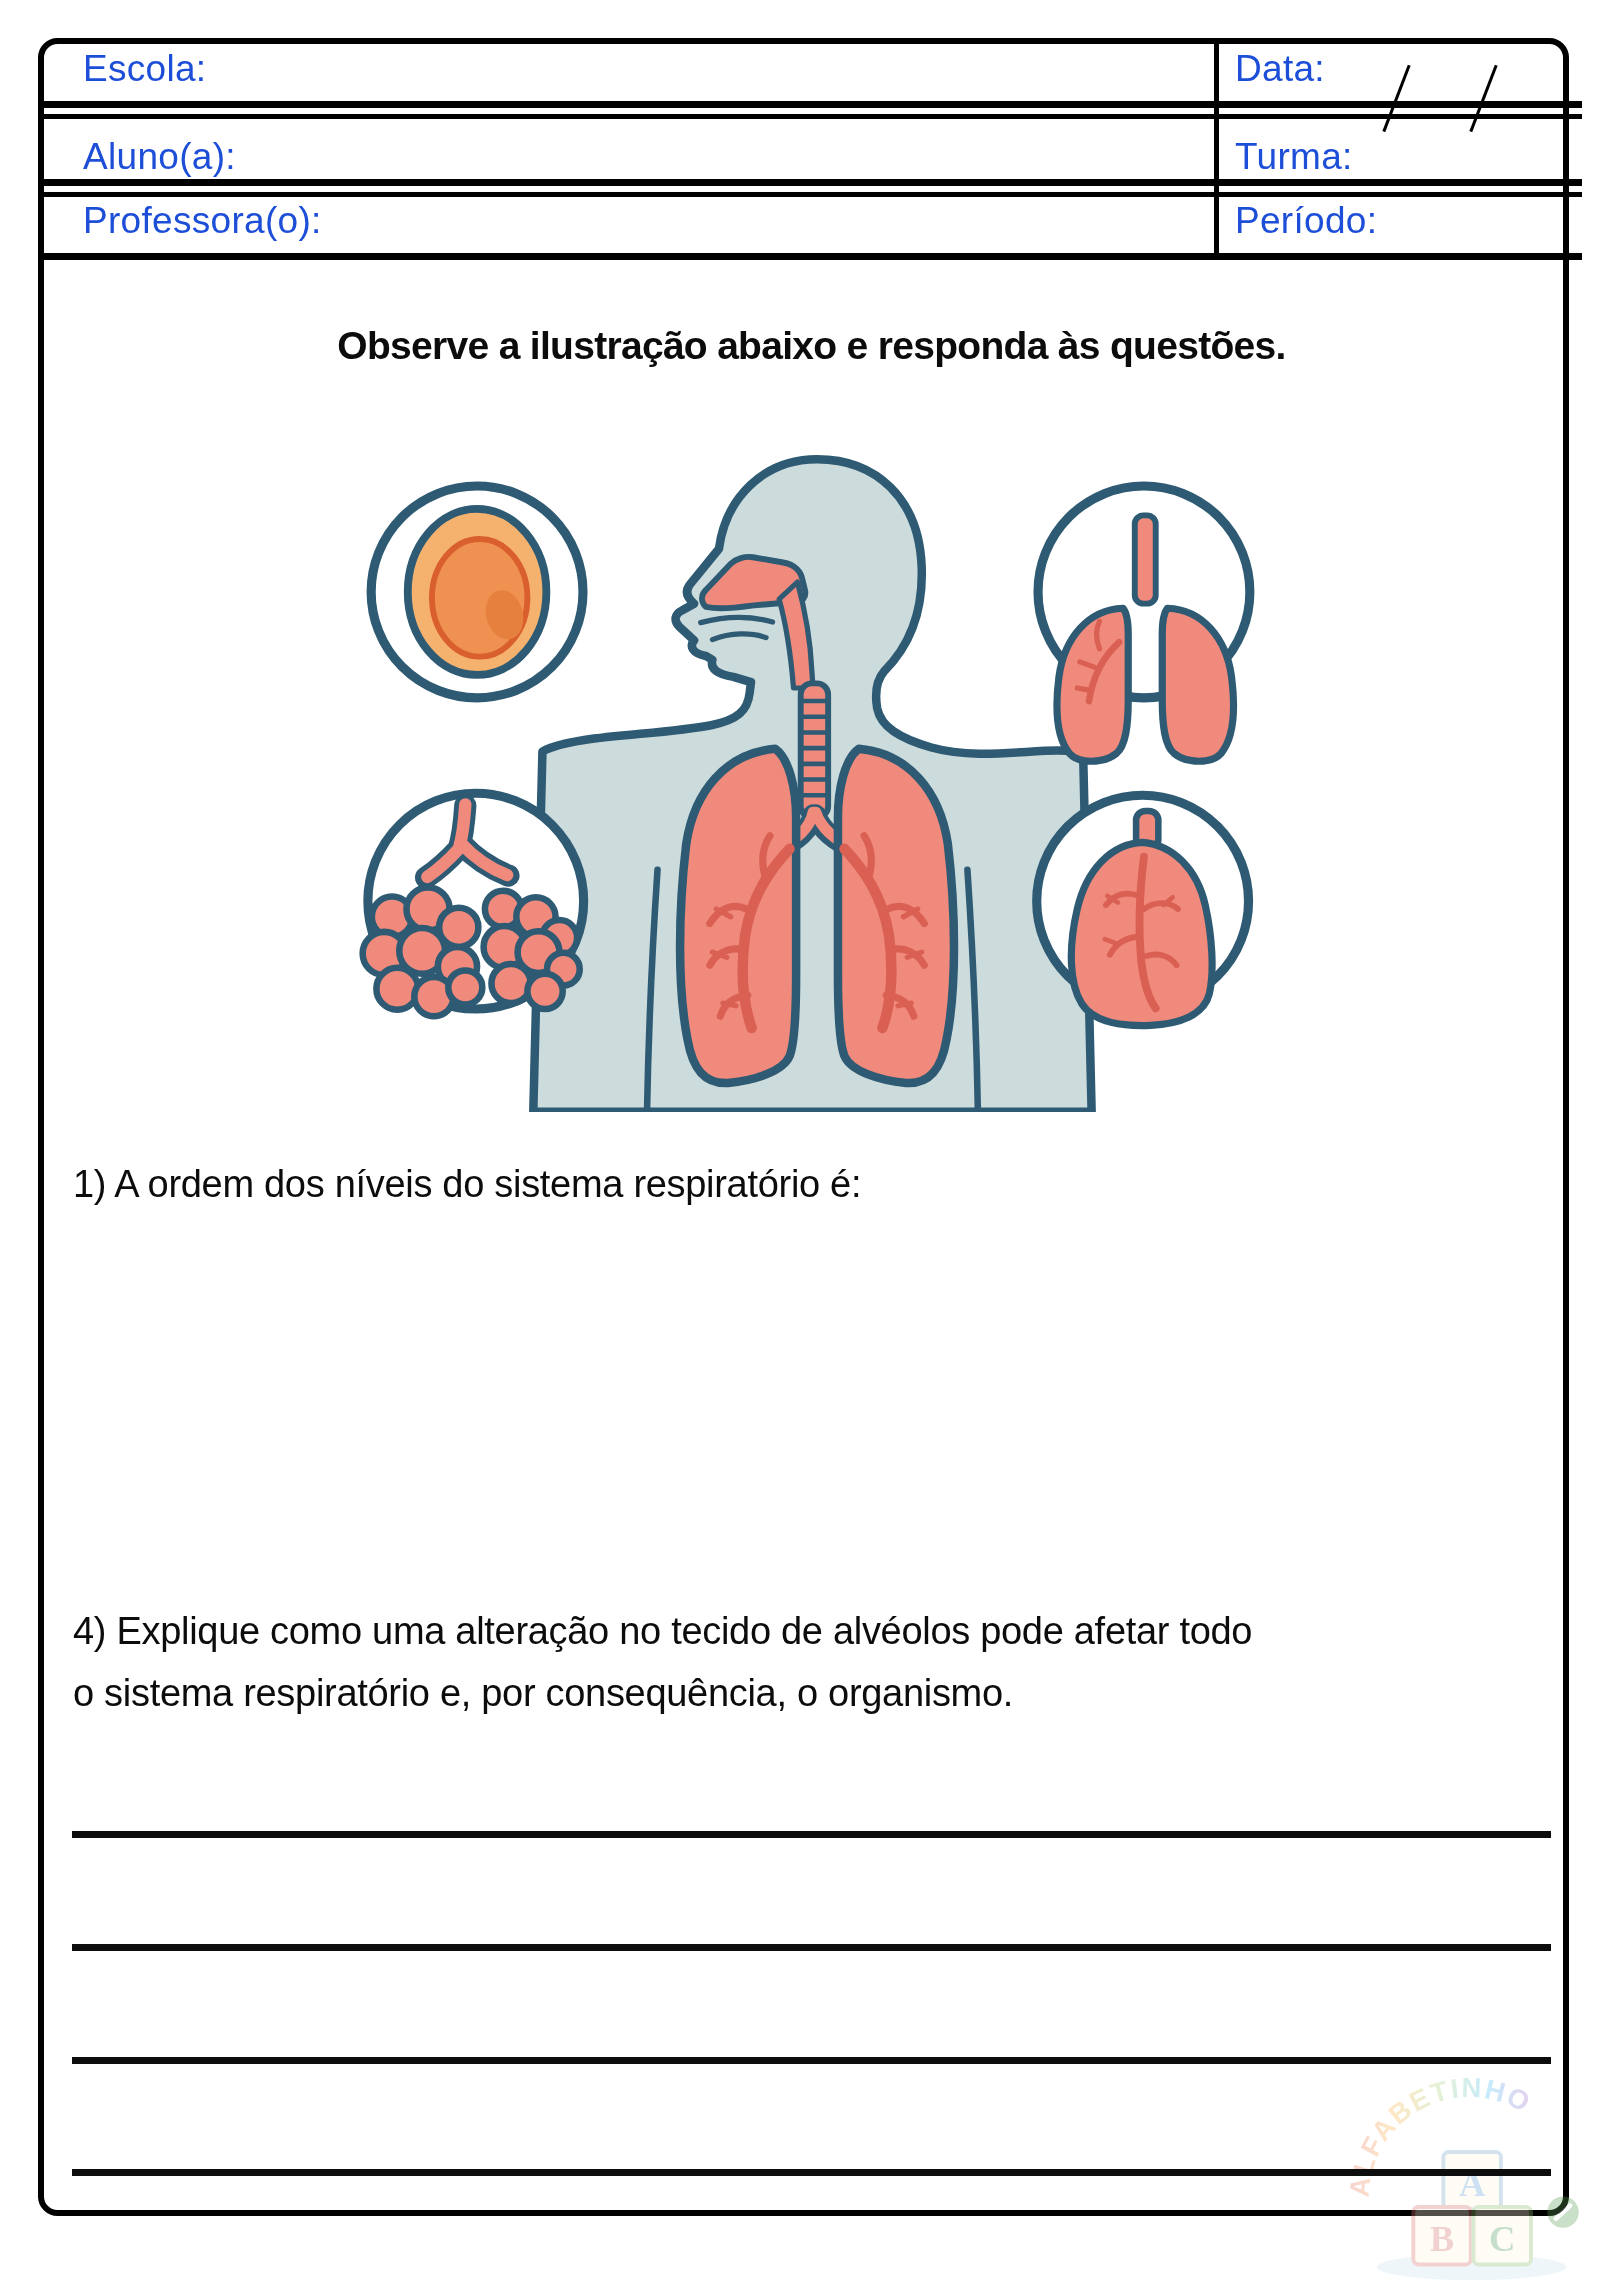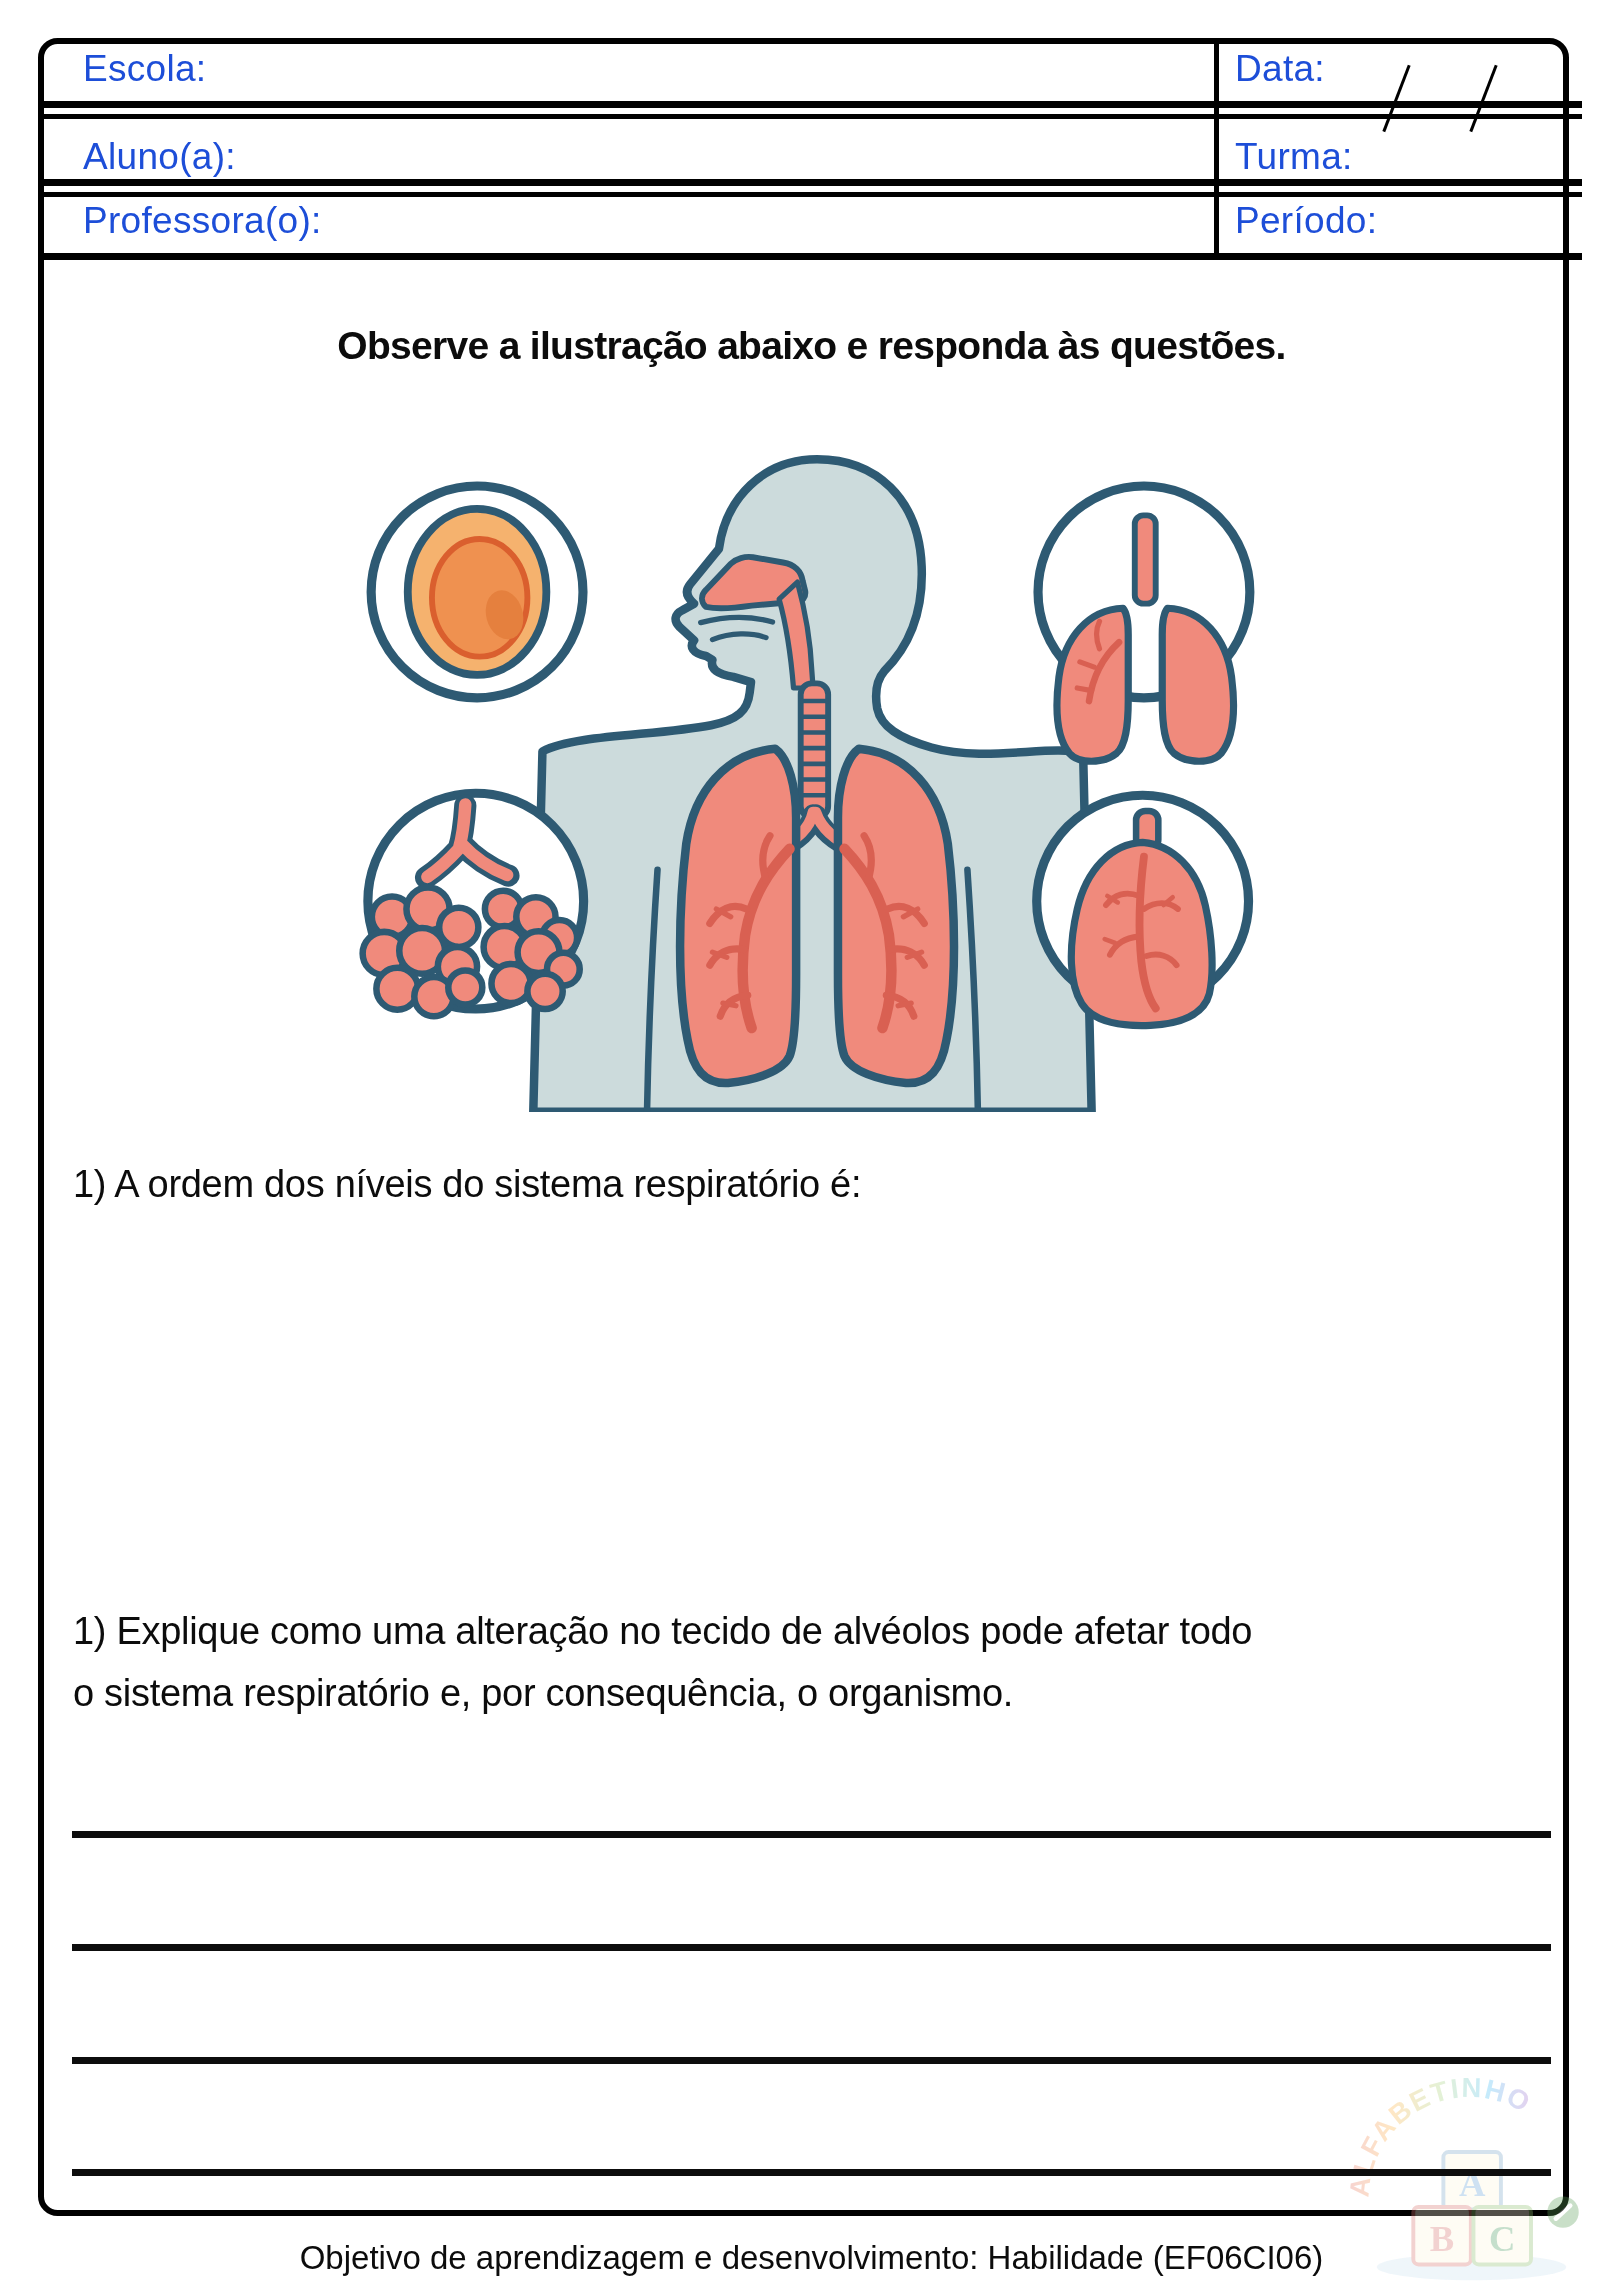--- a/index.html
+++ b/index.html
@@ -197,21 +197,21 @@
       <g fill="none" stroke="#d96052" stroke-linecap="round">
         <path stroke-width="12" d="M 1300 620 C 1295 660 1290 720 1296 780 C 1300 815 1308 838 1318 852"></path>
         <path stroke-width="9" d="M 1293 680 C 1272 672 1254 678 1242 694 M 1292 742 C 1270 744 1256 754 1248 770 M 1300 700 C 1318 688 1338 688 1352 700 M 1304 772 C 1322 766 1340 772 1350 786"></path>
         <path stroke-width="7" d="M 1260 690 L 1244 680 M 1330 694 L 1344 682 M 1256 752 L 1240 746"></path>
       </g>
     </g>
   </svg>
 
   <div class="qtext q1">1) A ordem dos níveis do sistema respiratório é:</div>
 
-  <div class="qtext q2l1">1) Explique como uma alteração no tecido de alvéolos pode afetar todo</div>
+  <div class="qtext q2l1">4) Explique como uma alteração no tecido de alvéolos pode afetar todo</div>
   <div class="qtext q2l2">o sistema respiratório e, por consequência, o organismo.</div>
 
   <svg class="watermark" viewBox="0 0 390 362">
     <defs>
       <linearGradient id="wmgrad" x1="0" y1="0" x2="1" y2="0">
         <stop offset="0" stop-color="#e57373"></stop>
         <stop offset="0.25" stop-color="#ffb74d"></stop>
         <stop offset="0.5" stop-color="#aed581"></stop>
         <stop offset="0.75" stop-color="#4fc3f7"></stop>
         <stop offset="1" stop-color="#ba68c8"></stop>
@@ -232,16 +232,15 @@
       <circle cx="335" cy="234" r="24" fill="#5b9e57"></circle>
       <path d="M 324 244 L 346 224" stroke="#ffffff" stroke-width="7" stroke-linecap="round"></path>
     </g>
   </svg>
 
   <div class="answer-line al1"></div>
   <div class="answer-line al2"></div>
   <div class="answer-line al3"></div>
   <div class="answer-line al4"></div>
 
-  <div class="footer">Objetivo de aprendizagem e desenvolvimento: Habilidade (EF06CI06)</div>
 
 </div>
 
 
 </body></html>

